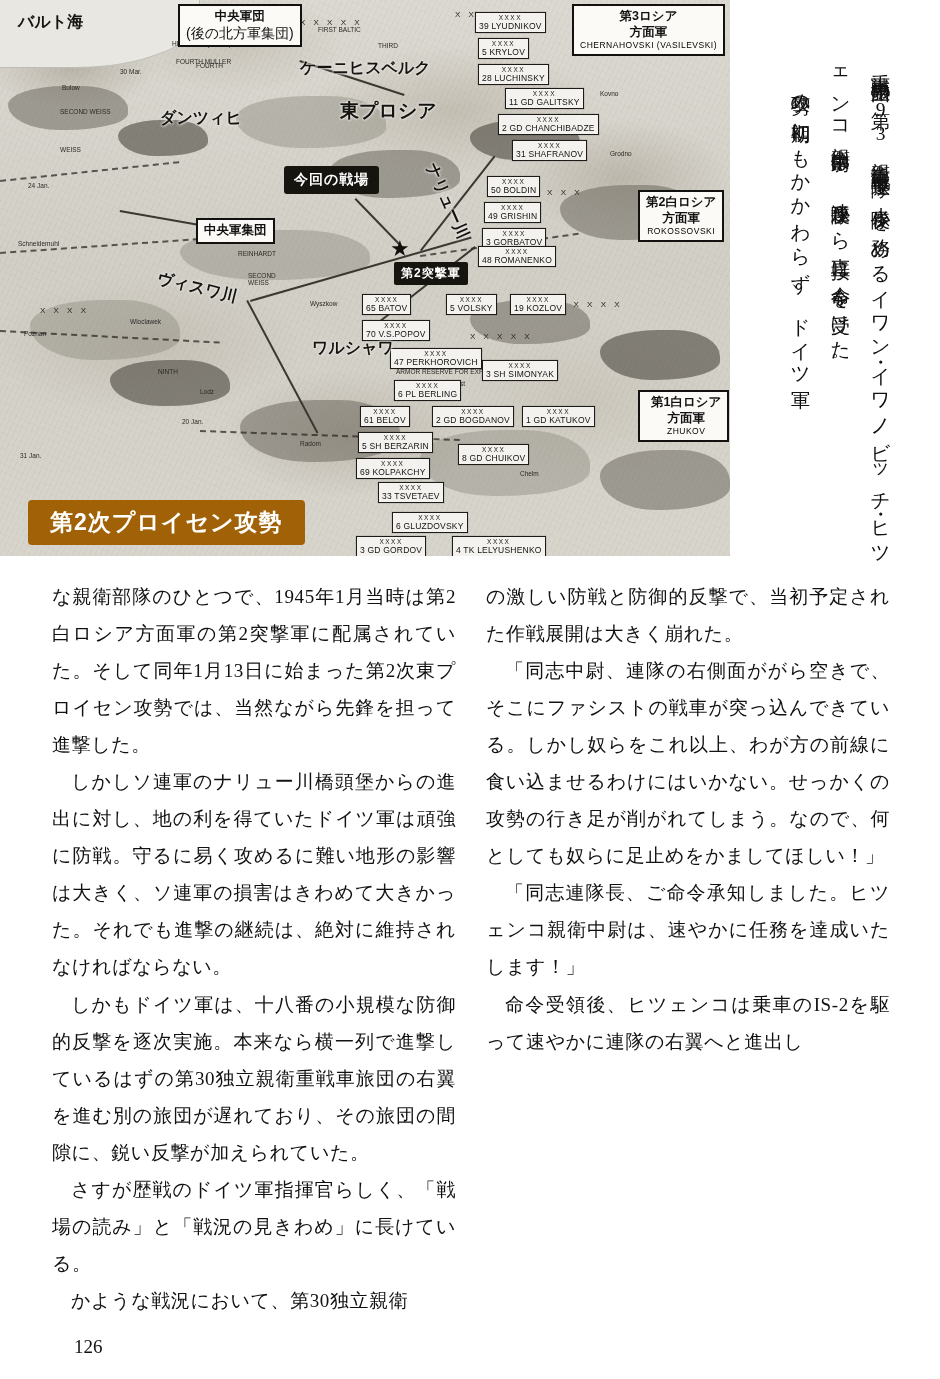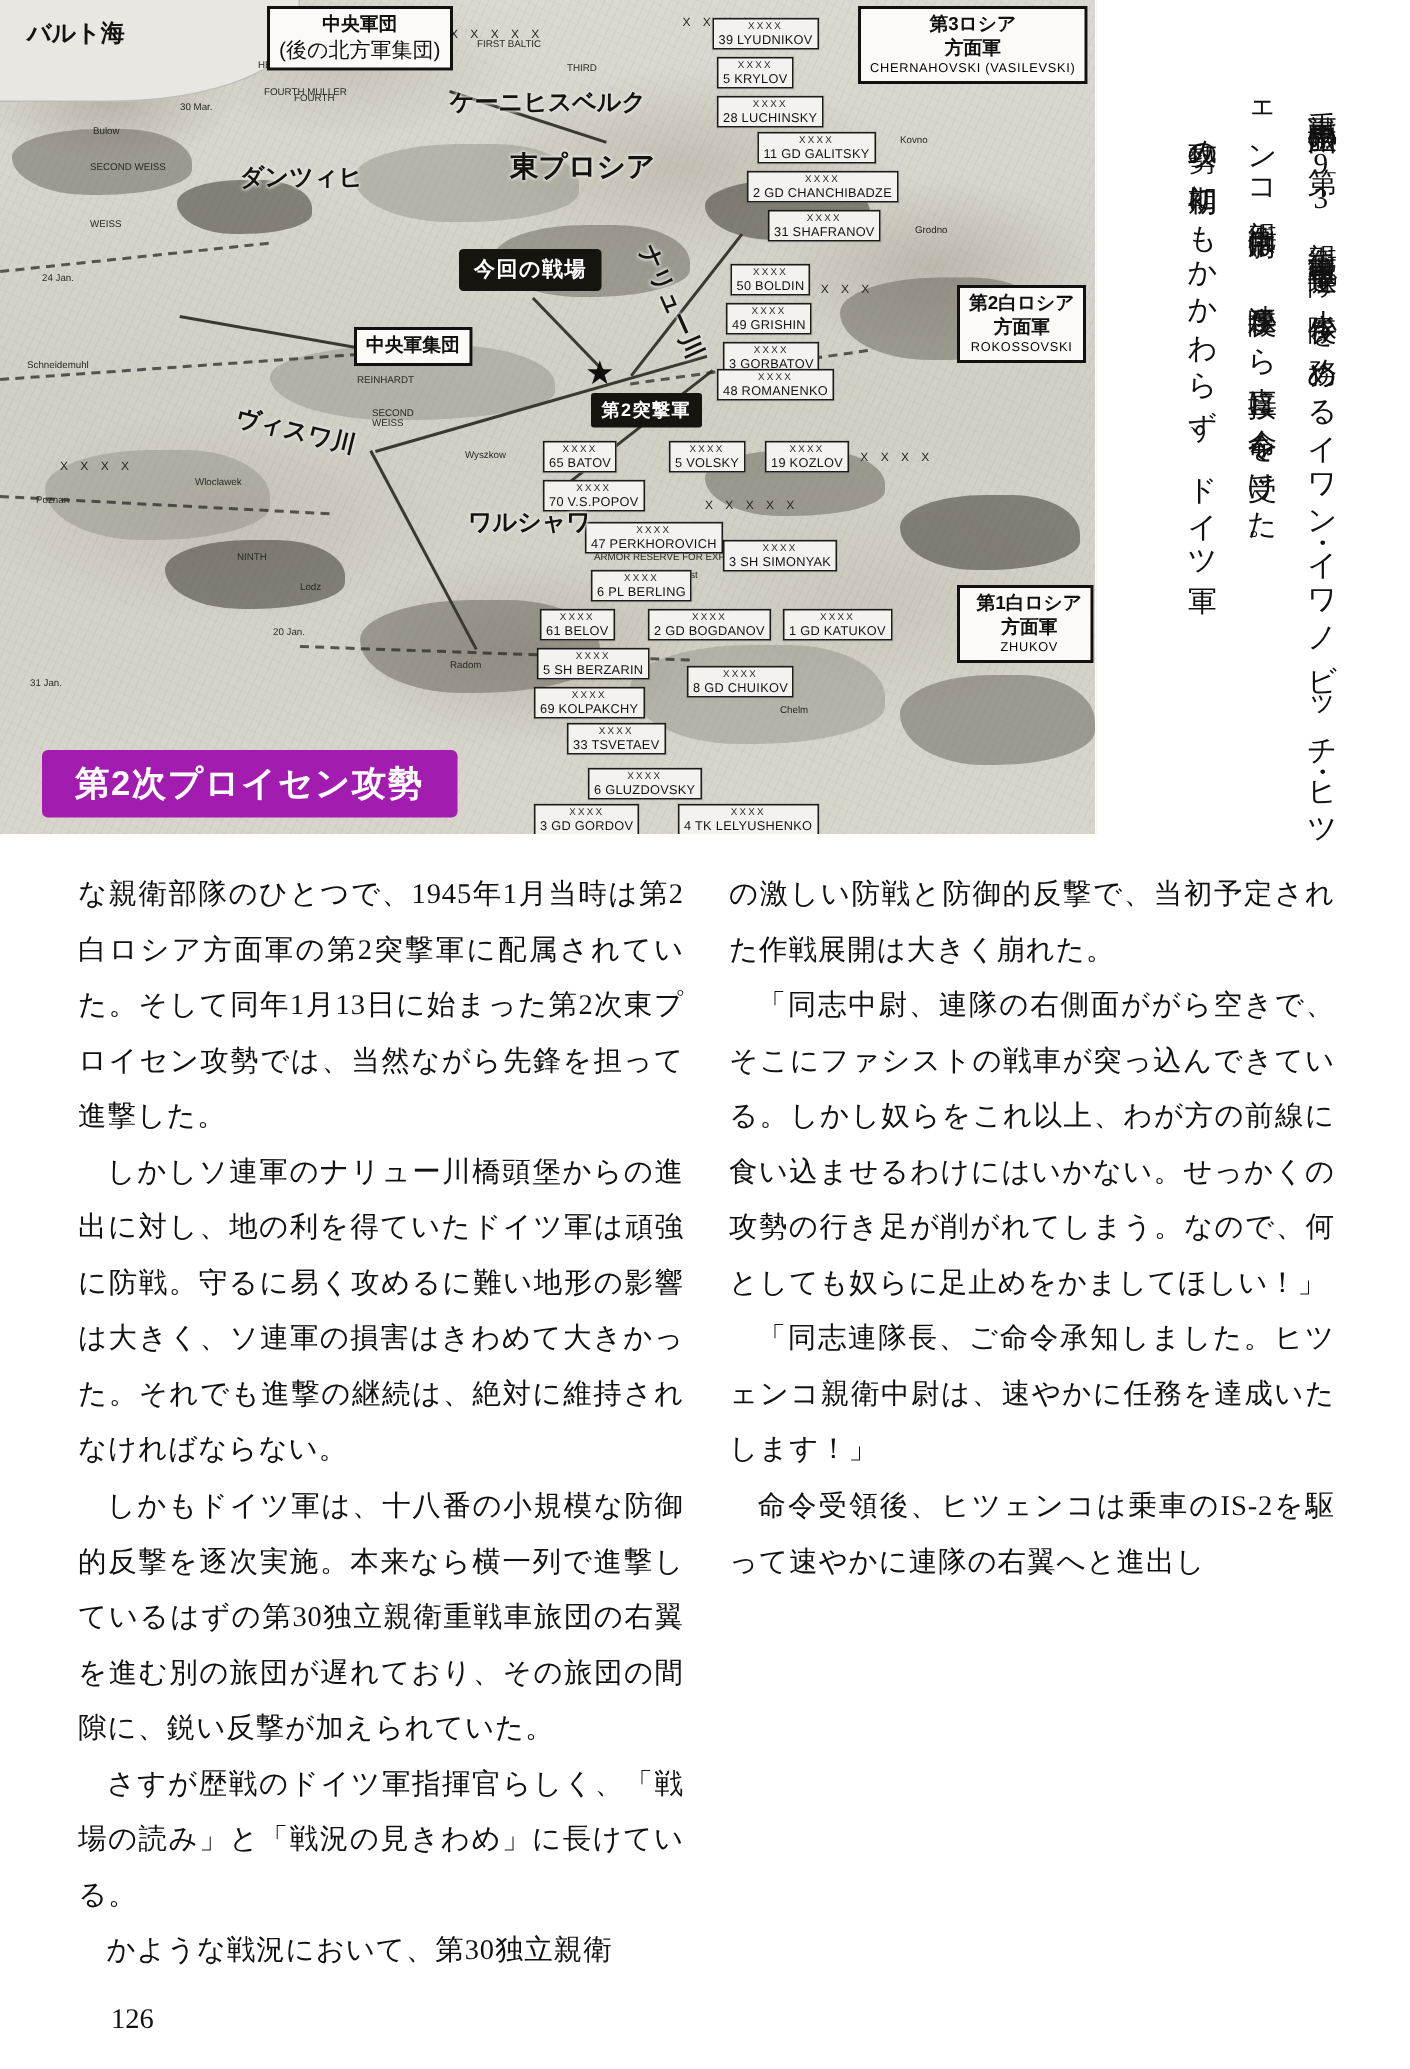--- a/index.html
+++ b/index.html
@@ -171,21 +171,21 @@
     color: #100f0c;
     font-size: 22px;
     line-height: 22px;
   }
 
   
   #fig-title {
     position: absolute;
     left: 28px;
     top: 500px;
-    background: #a21caf;
+    background: #a16207;
     color: #fff;
     font-family: "Liberation Sans", sans-serif;
     font-weight: bold;
     font-size: 23px;
     letter-spacing: 1px;
     padding: 7px 22px;
     border-radius: 4px;
   }
 
   
@@ -420,21 +420,21 @@
   </div>
   <div class="unit" style="left:452px; top:536px;">
     <span class="xxxx">XXXX</span>
       <span class="nm">4 TK LELYUSHENKO</span>
   </div>
 
   <div class="callout" style="left:178px; top:4px;">
     <span class="jp">中央軍団</span>
     <span class="jp sm">(後の北方軍集団)</span>
   </div>
-  <div class="callout" style="left:196px; top:218px;margin-left:40px;">
+  <div class="callout" style="left:196px; top:218px;">
     <span class="jp">中央軍集団</span>
   </div>
   <div class="callout" style="left:572px; top:4px;">
     <span class="jp">第3ロシア</span>
     <span class="jp">方面軍</span>
     <span class="ro">CHERNAHOVSKI (VASILEVSKI)</span>
   </div>
   <div class="callout" style="left:638px; top:190px;">
     <span class="jp">第2白ロシア</span>
     <span class="jp">方面軍</span>
@@ -447,21 +447,21 @@
   </div>
 
   <div class="place med" style="left:18px;  top:12px;">バルト海</div>
   <div class="place med" style="left:300px; top:58px;">ケーニヒスベルク</div>
   <div class="place big" style="left:340px; top:98px;">東プロシア</div>
   <div class="place med" style="left:160px; top:108px;">ダンツィヒ</div>
   <div class="place med" style="left:440px; top:160px; transform:rotate(66deg); transform-origin:0 0;">ナリュー川</div>
   <div class="place med" style="left:160px; top:268px; transform:rotate(14deg); transform-origin:0 0;">ヴィスワ川</div>
   <div class="place med" style="left:312px; top:338px;">ワルシャワ</div>
 
-  <div class="chip" style="left:306px; top:166px;">今回の戦場</div>
+  <div class="chip" style="left:284px; top:166px;">今回の戦場</div>
   <div class="stroke" style="left:356px; top:198px; width:70px; height:2px; transform:rotate(46deg);"></div>
   <div id="battle-star" style="left:390px; top:238px;">★</div>
   <div class="chip small" style="left:394px; top:262px;">第2突撃軍</div>
 
   <div id="fig-title">第2次プロイセン攻勢</div>
 </div>
 
 <div id="side-col">
   <p>重戦車旅団の第93親衛重戦車連隊で小隊長を務めるイワン・イワノビッチ・ヒツェンコ親衛中尉は、連隊長から直接に命令を受けた。</p>
   <p class="indent">攻勢の初期にもかかわらず、ドイツ軍</p>

